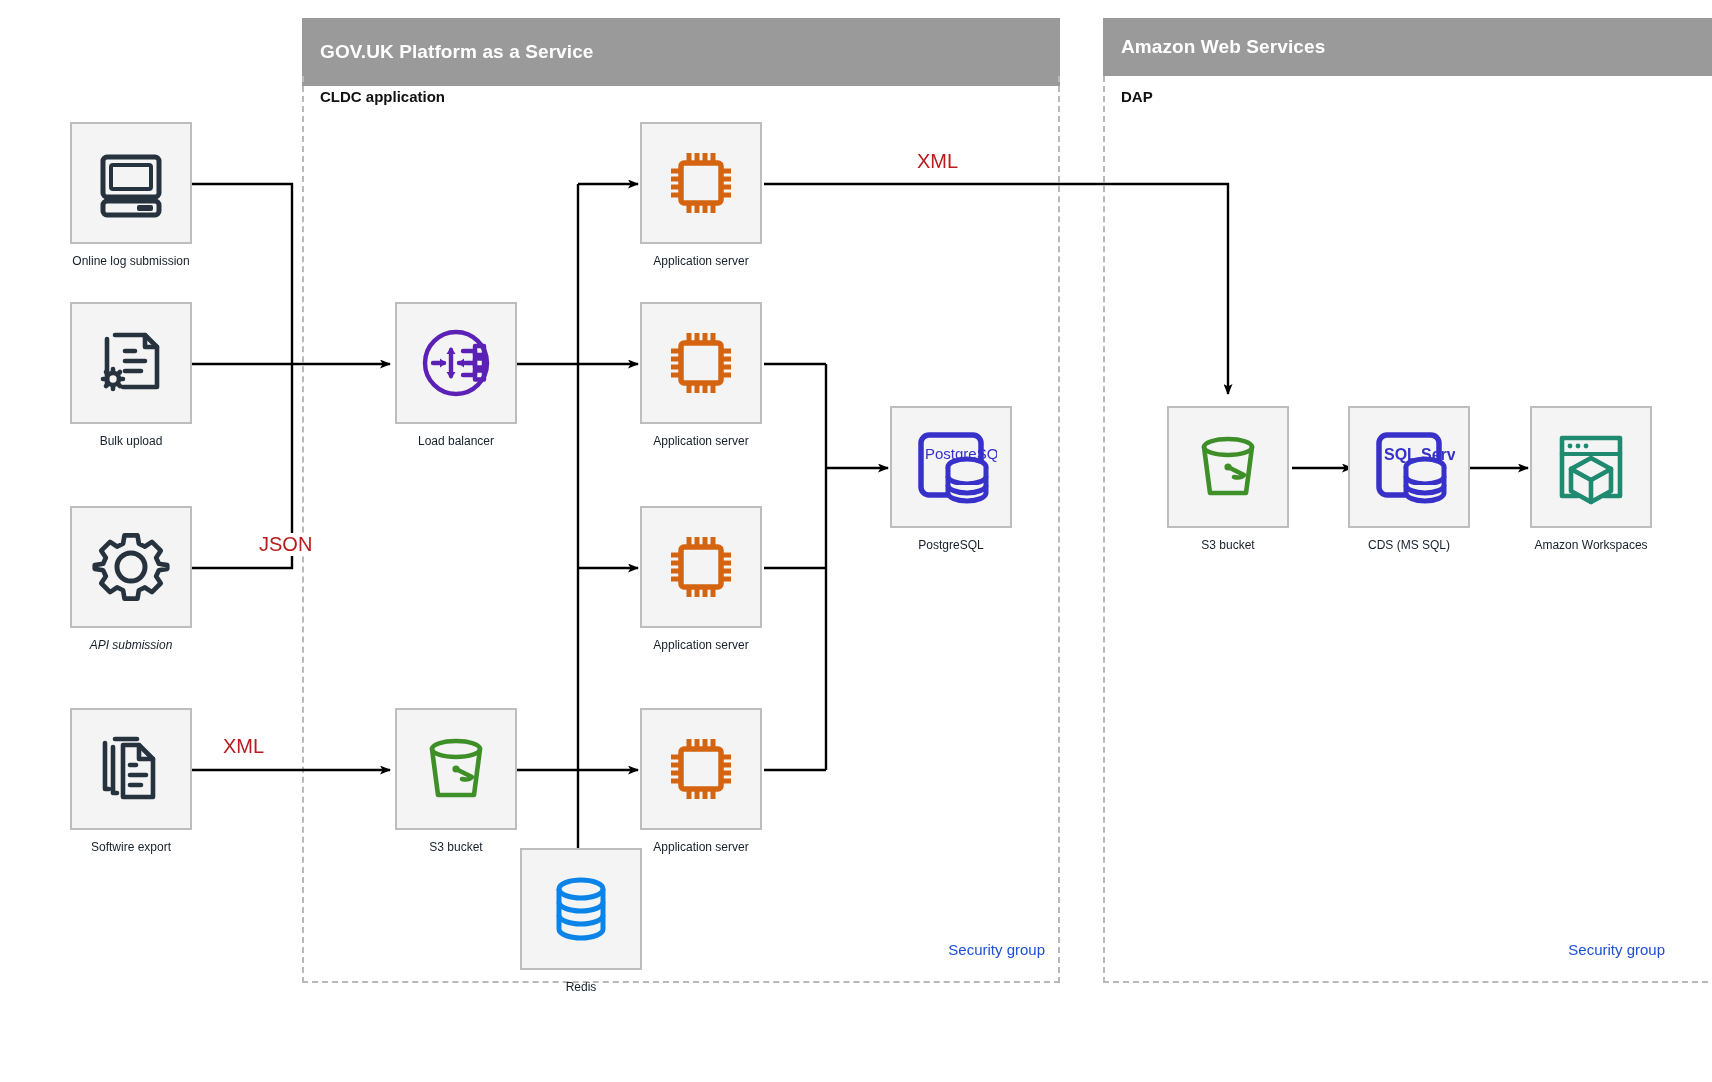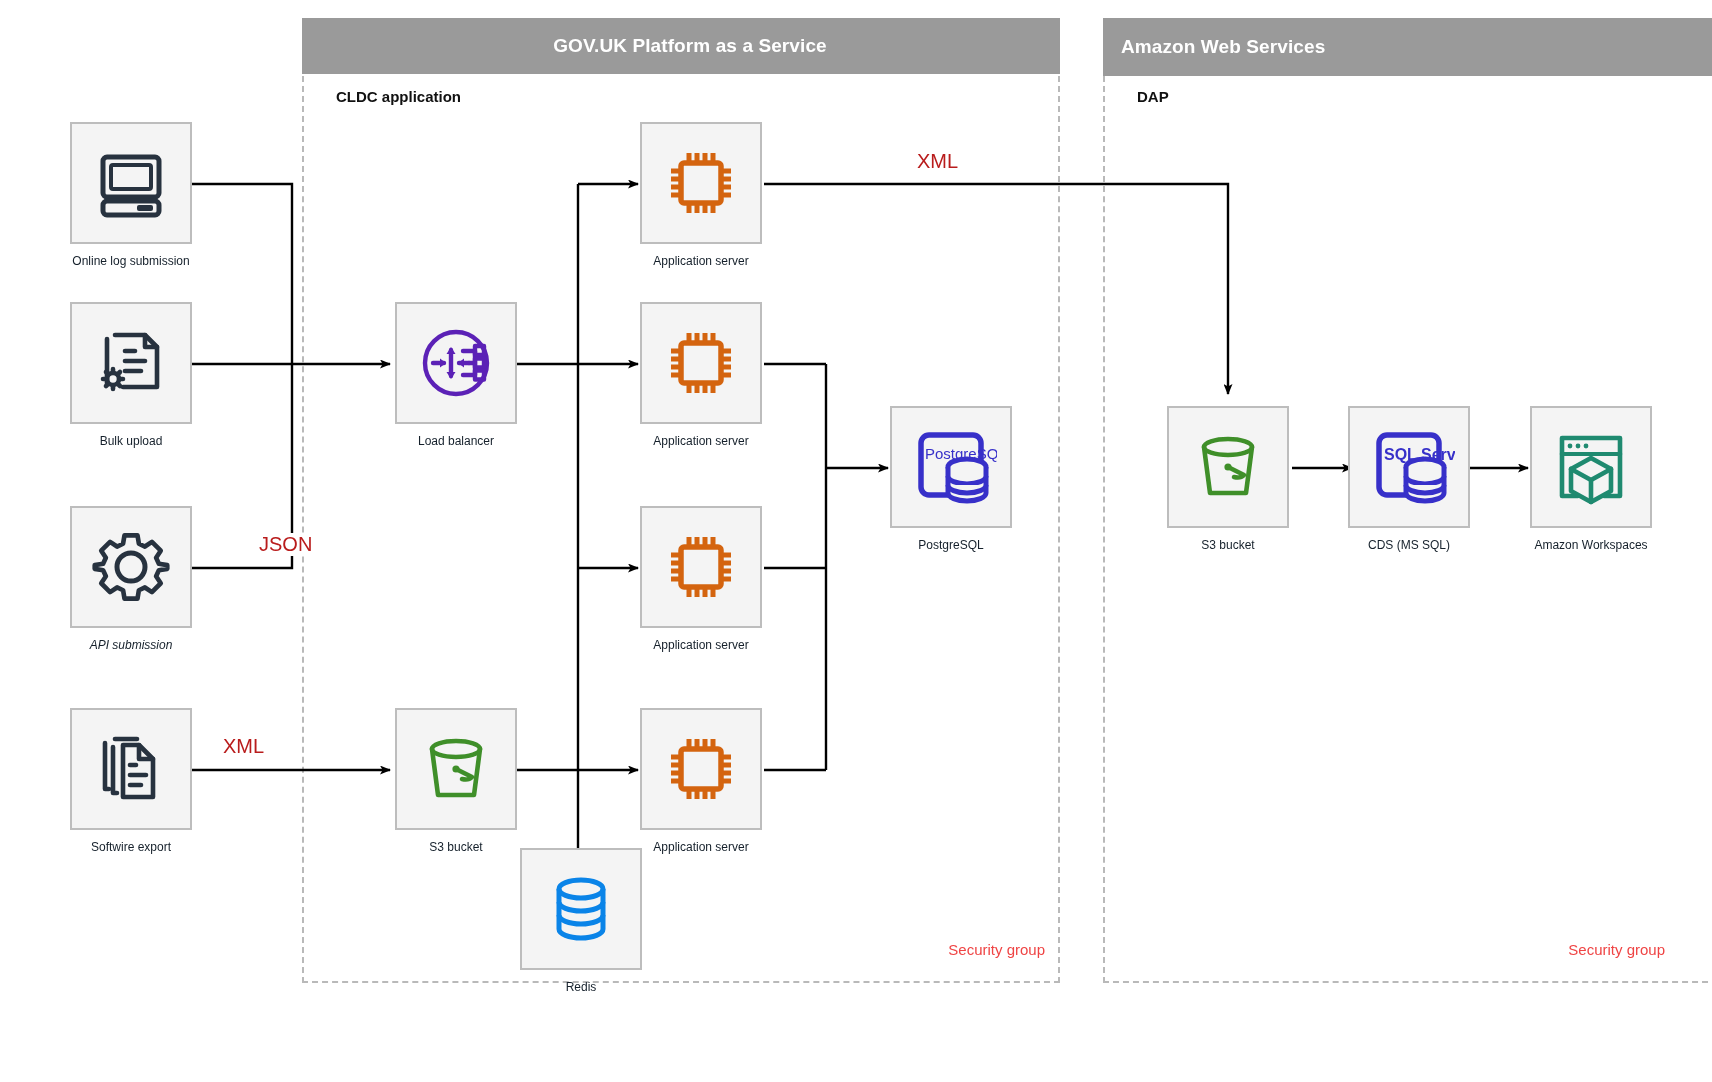--- a/index.html
+++ b/index.html
@@ -32,26 +32,25 @@
     position: absolute;
     border: 2px dashed #b9b9b9;
     border-top: none;
     background: transparent;
   }
   .group-sublabel {
     position: absolute;
     font-size: 15px;
     font-weight: bold;
     color: #111111;
-    margin-left: 16px;
   }
   .security-label {
     position: absolute;
     font-size: 15px;
-    color: #ef4444;
+    color: #1d4ed8;
     text-align: right;
   }
 
   
   .node {
     position: absolute;
     background: #f4f4f4;
     border: 2px solid #bdbdbd;
     display: flex;
     align-items: center;
@@ -80,21 +79,21 @@
     background: #ffffff;
     padding: 0 5px;
     white-space: nowrap;
   }
 </style>
 </head>
 <body>
 
 <div id="canvas">
 
-  <div class="group-header" style="left:302px; top:18px; width:758px; height:56px;justify-content:center;">
+  <div class="group-header" style="left:302px; top:18px; width:758px; height:68px;">
     <span>GOV.UK Platform as a Service</span>
   </div>
   <div class="group-dashed" style="left:302px; top:76px; width:758px; height:907px;"></div>
   <div class="group-sublabel" style="left:320px; top:88px;">CLDC application</div>
   <div class="security-label" style="left:800px; top:941px; width:245px;">Security group</div>
 
   <div class="group-header" style="left:1103px; top:18px; width:609px; height:58px;">
     <span>Amazon Web Services</span>
   </div>
   <div class="group-dashed" style="left:1103px; top:76px; width:625px; height:907px;"></div>

